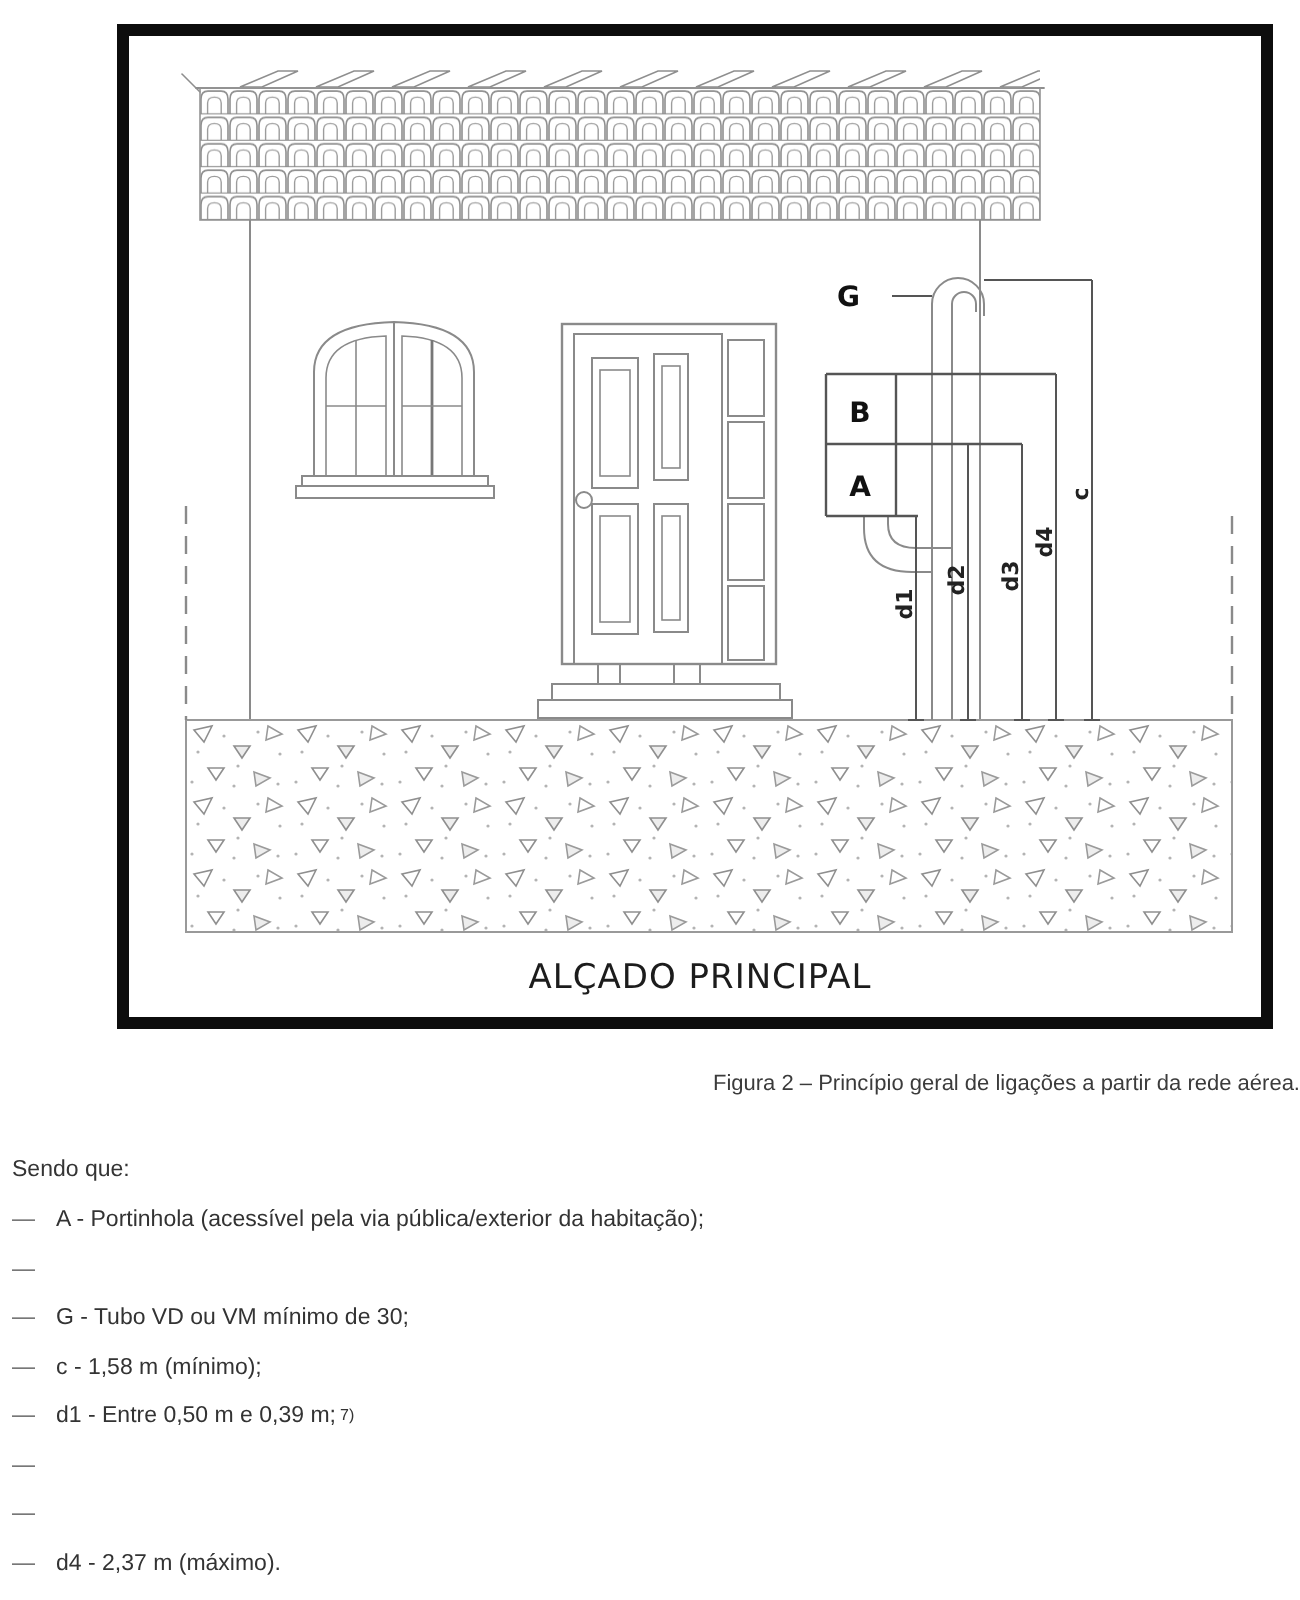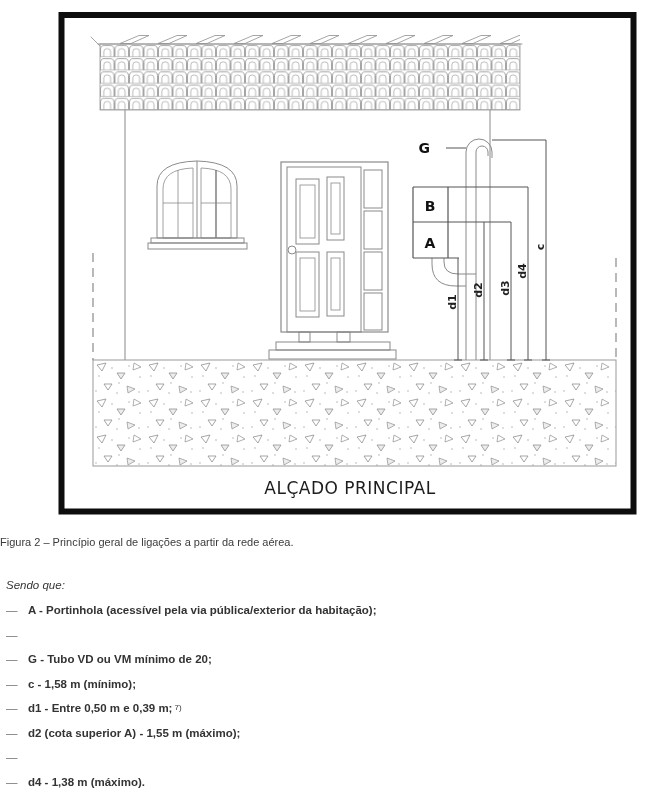--- a/index.html
+++ b/index.html
@@ -1,23 +1,23 @@
 <!DOCTYPE html>
 <html><head>
 <meta charset="utf-8">
 <style>
   html,body{margin:0;padding:0;background:#ffffff;}
   body{width:650px;height:800px;position:relative;font-family:"Liberation Sans",sans-serif;overflow:hidden;}
   .figure-wrap{position:absolute;left:0;top:0;width:650px;height:525px;}
-  .caption{position:absolute;left:0;top:536px;width:650px;text-align:left;font-size:11px;color:#3b3b3b;}
+  .caption{position:absolute;left:0;top:536px;width:650px;text-align:right;font-size:11px;color:#3b3b3b;}
   .legend{position:absolute;left:6px;top:579px;width:636px;color:#353535;font-size:11.5px;}
-  .legend-intro{margin:0 0 13px 0;font-style:italic;}
+  .legend-intro{margin:0 0 13px 0;}
   .legend-item{display:flex;align-items:flex-start;margin-bottom:12.5px;line-height:12px;}
   .legend-item .dash{width:22px;flex:0 0 22px;color:#6f6f6f;}
-  .legend-item .itext{color:#333;font-weight:bold;}
+  .legend-item .itext{color:#333;}
   .legend-item sup{font-size:8px;color:#333;margin-left:2px;}
   svg text{font-family:"DejaVu Sans","Liberation Sans",sans-serif;}
   .draw-title{font-size:17px;letter-spacing:.5px;fill:#1c1c1c;}
   .comp-label{font-size:14px;font-weight:bold;fill:#111;}
   .dim-label{font-size:11px;font-weight:bold;fill:#222;}
 </style>
 </head>
 <body>
 
 <div class="figure-wrap">
@@ -151,35 +151,34 @@
   <p class="legend-intro">Sendo que:</p>
   <div class="legend-item">
     <span class="dash">—</span>
     <span class="itext">A - Portinhola (acessível pela via pública/exterior da habitação);</span>
   </div>
   <div class="legend-item">
     <span class="dash">—</span>
   </div>
   <div class="legend-item">
     <span class="dash">—</span>
-    <span class="itext">G - Tubo VD ou VM mínimo de 20;</span>
+    <span class="itext">G - Tubo VD ou VM mínimo de 30;</span>
   </div>
   <div class="legend-item">
     <span class="dash">—</span>
     <span class="itext">c - 1,58 m (mínimo);</span>
   </div>
   <div class="legend-item">
     <span class="dash">—</span>
     <span class="itext">d1 - Entre 0,50 m e 0,39 m;</span>
     <sup>7)</sup>
   </div>
   <div class="legend-item">
     <span class="dash">—</span>
-    <span class="itext">d2 (cota superior A) - 1,55 m (máximo);</span>
   </div>
   <div class="legend-item">
     <span class="dash">—</span>
   </div>
   <div class="legend-item">
     <span class="dash">—</span>
-    <span class="itext">d4 - 1,38 m (máximo).</span>
+    <span class="itext">d4 - 2,37 m (máximo).</span>
   </div>
 </div>
 
 </body></html>

